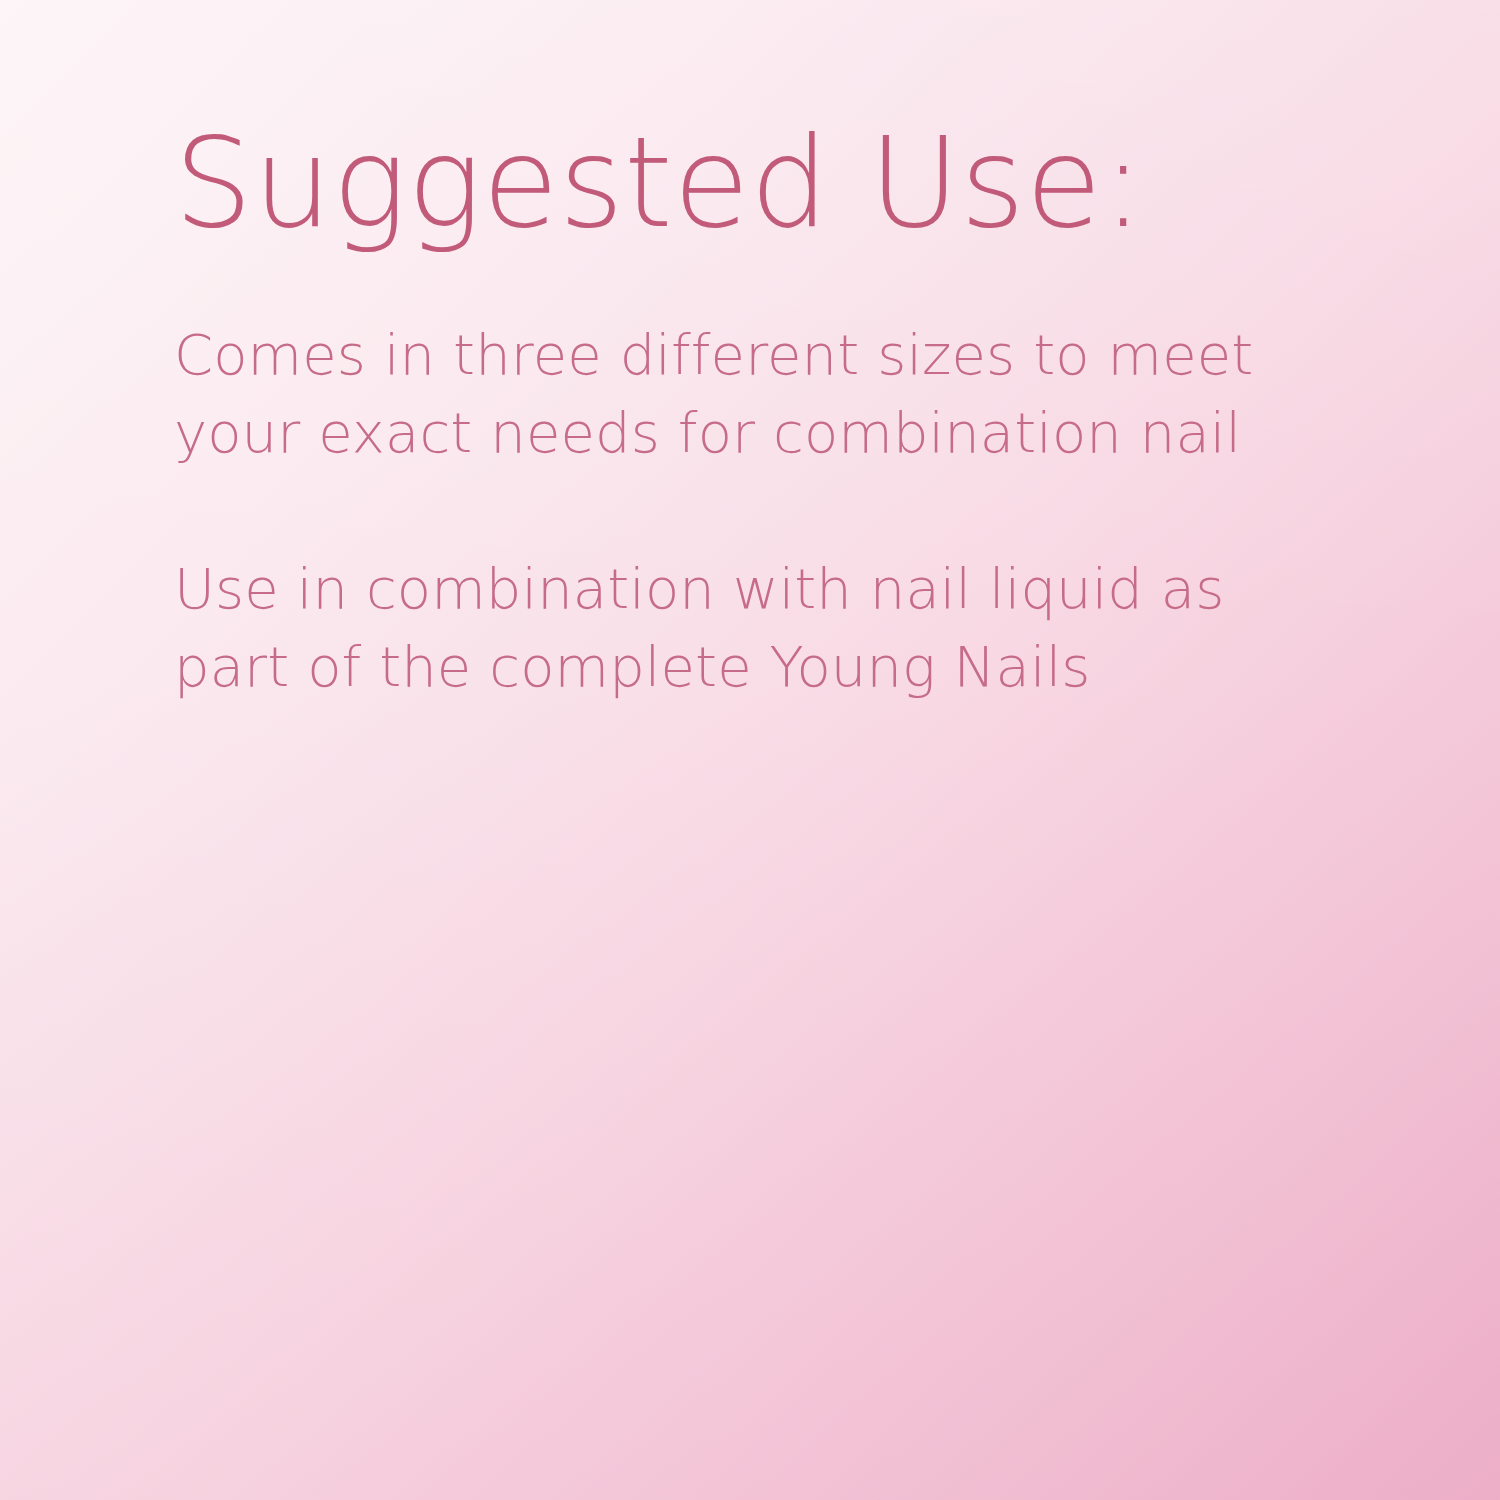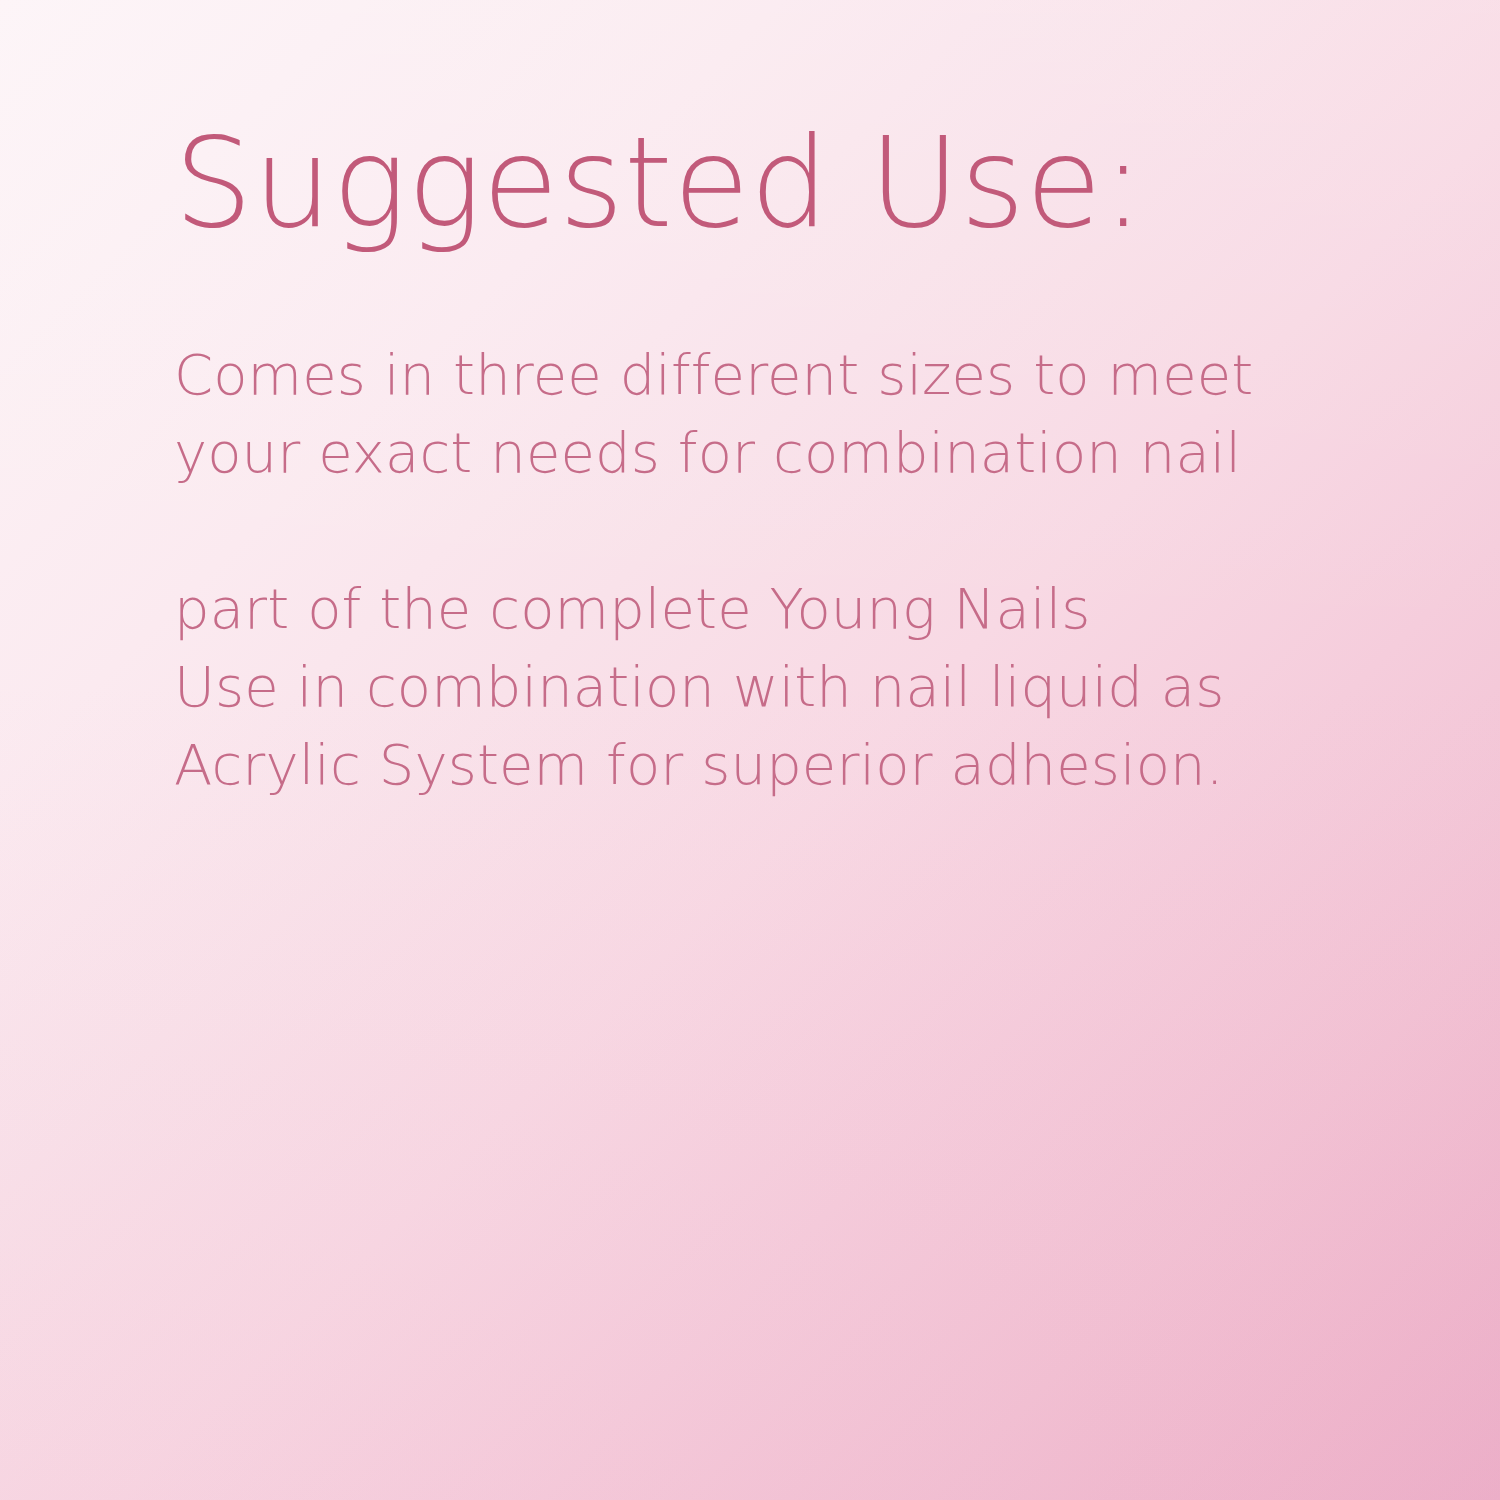--- a/index.html
+++ b/index.html
@@ -73,41 +73,40 @@
   .body-block {
     margin: 0;
     font-family: "DejaVu Sans", "Liberation Sans", sans-serif;
     font-weight: 300;
     font-size: 56px;
     line-height: 78px;
     letter-spacing: 0.1px;
     color: #c66c89;
   }
 
-  #para-1 { margin-top: 88px; }
+  #para-1 { margin-top: 68px; }
   #para-2 { margin-top: 78px; }
 
   
   .line { display: block; }
 </style>
 </head>
 <body style="width: 1500px; height: 1500px;">
 
 <div id="poster" style="width: 1500px; height: 1500px;">
 
   <div id="content">
 
     <h1 id="heading" style="color: rgb(194, 90, 122);">Suggested Use:</h1>
 
     <p id="para-1" class="body-block" style="color: rgb(198, 108, 137);">
       <span class="line">Comes in three different sizes to meet</span>
       <span class="line">your exact needs for combination nail</span>
     </p>
 
     <p id="para-2" class="body-block" style="color: rgb(198, 108, 137);">
+      <span class="line">Use in combination with nail liquid as</span>
       <span class="line">part of the complete Young Nails</span>
-      <span class="line">Use in combination with nail liquid as</span>
-      <span class="line">Acrylic System for superior adhesion.</span>
     </p>
 
   </div>
 
 </div>
 
 </body></html>

